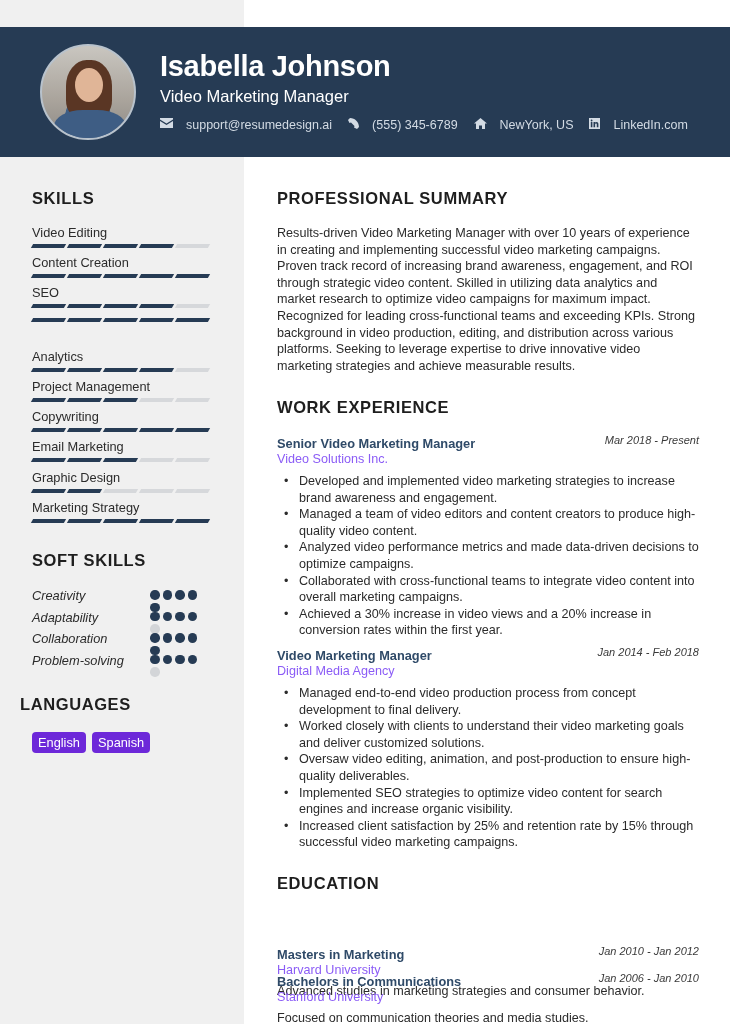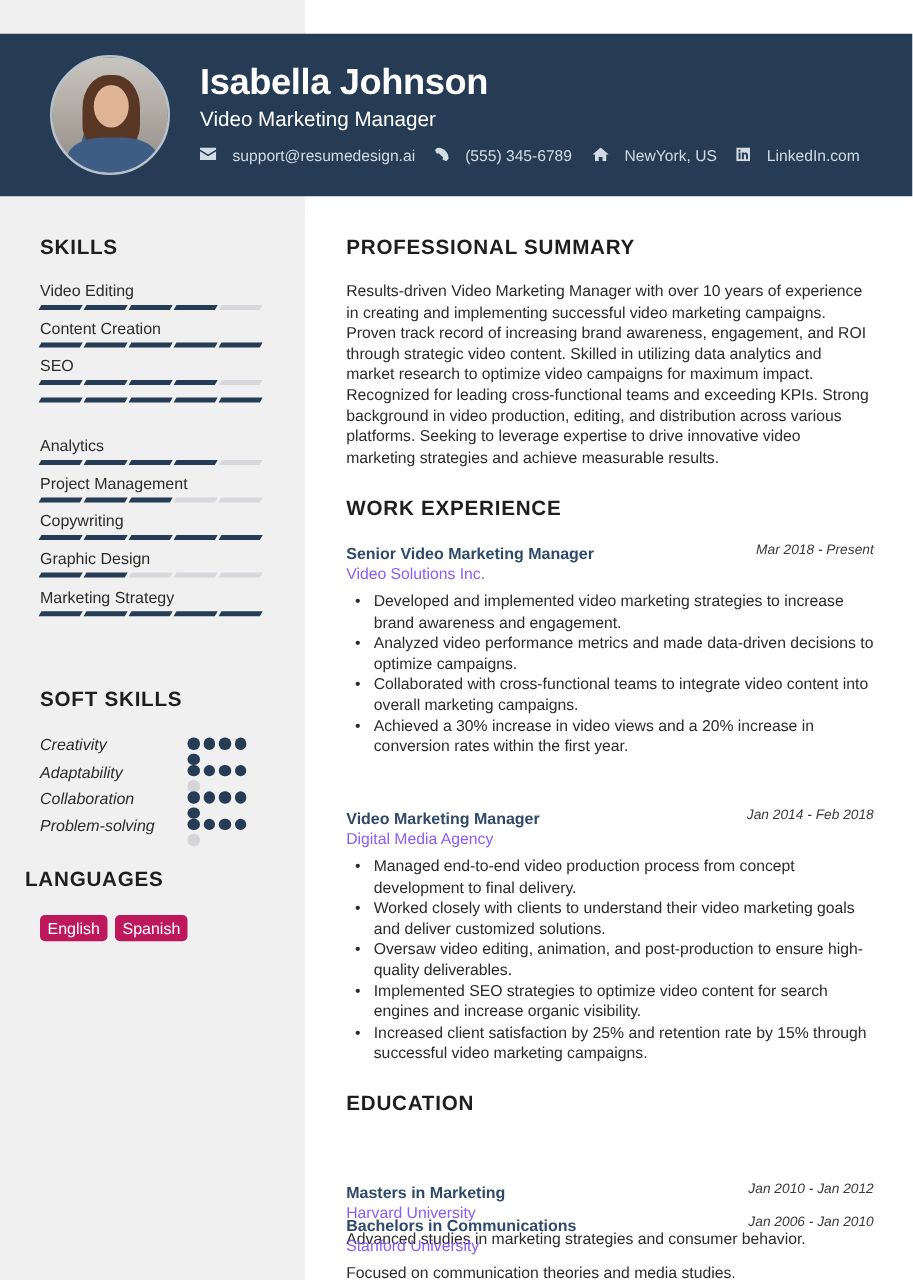--- a/index.html
+++ b/index.html
@@ -30,21 +30,21 @@
   .seg.on { background: #263b54; }
 
   .soft { position: absolute; left: 32px; top: 587px; width: 180px; }
   .soft-row { position: relative; height: 21.5px; font-style: italic; }
   .soft-name { font-size: 12.8px; line-height: 17px; color: #2b2b2b; }
   .dots { position: absolute; left: 118px; top: 3px; width: 50px; display: flex; flex-wrap: wrap; gap: 3px 3px; }
   .dot { width: 9.5px; height: 9.5px; border-radius: 50%; background: #d3d5d8; }
   .dot.on { background: #263b54; }
 
   .langs { position: absolute; left: 32px; top: 732px; display: flex; gap: 6px; }
-  .lang { background: #be185d; color: #ffffff; font-size: 12.8px; padding: 3px 6px; border-radius: 4px; line-height: 15px; text-align: center; }
+  .lang { background: #6d28d9; color: #ffffff; font-size: 12.8px; padding: 3px 6px; border-radius: 4px; line-height: 15px; text-align: center; }
 
   .main { position: absolute; left: 277px; width: 422px; }
   .para { font-size: 12.6px; line-height: 16.6px; color: #2b2b2b; }
   .job-head { position: relative; height: 17px; }
   .job-title { font-size: 12.8px; font-weight: bold; color: #2f4a68; }
   .job-date { position: absolute; right: 0; top: 0; font-size: 11px; font-style: italic; color: #3a3a3a; }
   .job-company { font-size: 12.6px; color: #8b5cf6; line-height: 17px; }
   ul.bullets { list-style: none; margin-top: 5px; }
   ul.bullets li { position: relative; padding-left: 22px; font-size: 12.6px; line-height: 16.6px; color: #2b2b2b; }
   ul.bullets li::before { content: "•"; position: absolute; left: 7px; top: 0; }
@@ -159,20 +159,30 @@
       <div class="skill-name">Copywriting</div>
       <div class="bar-row">
         <div class="seg on"></div>
         <div class="seg on"></div>
         <div class="seg on"></div>
         <div class="seg on"></div>
         <div class="seg on"></div>
       </div>
     </div>
     <div class="skill">
+      <div class="skill-name">Email Marketing</div>
+      <div class="bar-row">
+        <div class="seg on"></div>
+        <div class="seg on"></div>
+        <div class="seg on"></div>
+        <div class="seg"></div>
+        <div class="seg"></div>
+      </div>
+    </div>
+    <div class="skill">
       <div class="skill-name">Graphic Design</div>
       <div class="bar-row">
         <div class="seg on"></div>
         <div class="seg on"></div>
         <div class="seg"></div>
         <div class="seg"></div>
         <div class="seg"></div>
       </div>
     </div>
     <div class="skill">
@@ -245,20 +255,21 @@
 <div class="sec-h" style="left:277px; top:398px;">WORK EXPERIENCE</div>
 
 <div class="main" style="top:434px;">
   <div class="job-head">
     <span class="job-title">Senior Video Marketing Manager</span>
     <span class="job-date">Mar 2018 - Present</span>
   </div>
   <div class="job-company">Video Solutions Inc.</div>
   <ul class="bullets">
     <li>Developed and implemented video marketing strategies to increase brand awareness and engagement.</li>
+    <li>Managed a team of video editors and content creators to produce high-quality video content.</li>
     <li>Analyzed video performance metrics and made data-driven decisions to optimize campaigns.</li>
     <li>Collaborated with cross-functional teams to integrate video content into overall marketing campaigns.</li>
     <li>Achieved a 30% increase in video views and a 20% increase in conversion rates within the first year.</li>
   </ul>
 </div>
 
 <div class="main" style="top:646px;">
   <div class="job-head">
     <span class="job-title">Video Marketing Manager</span>
     <span class="job-date">Jan 2014 - Feb 2018</span>

